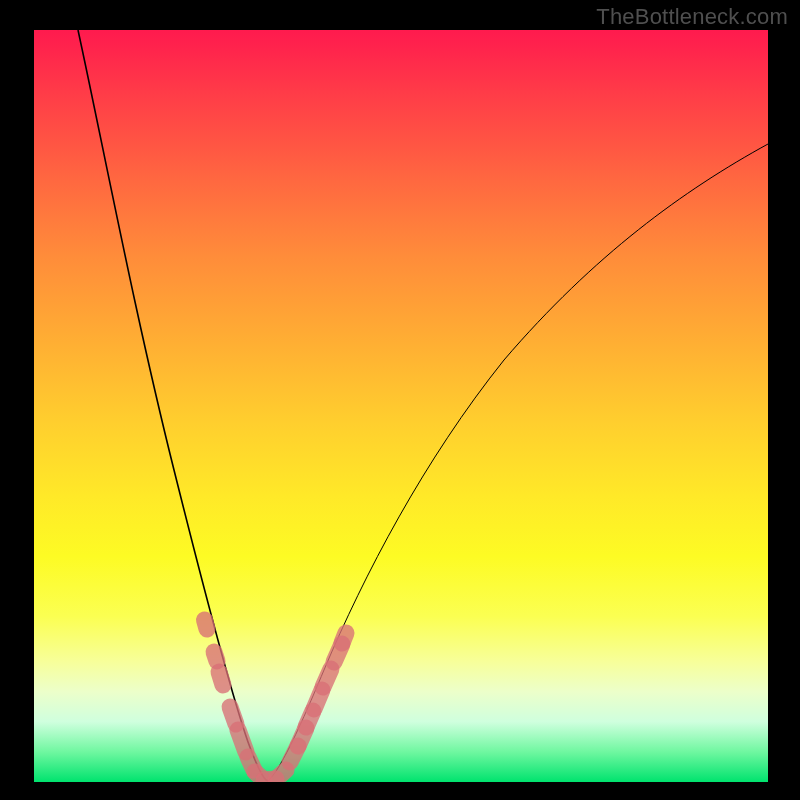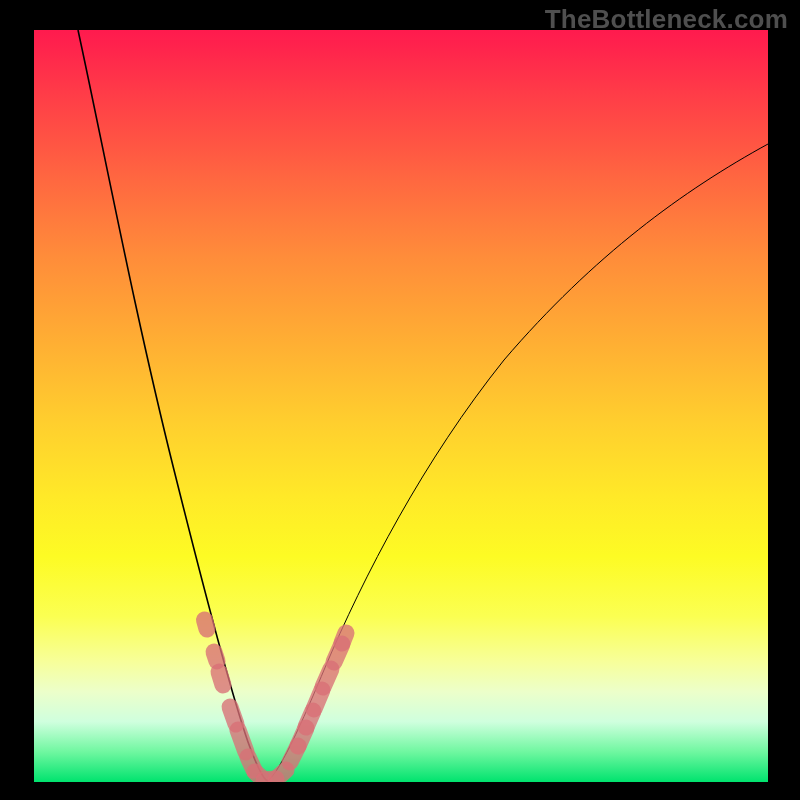--- a/index.html
+++ b/index.html
@@ -8,23 +8,23 @@
     width: 800px;
     height: 800px;
     background: #000;
     overflow: hidden;
     font-family: Arial, Helvetica, sans-serif;
   }
   .watermark {
     position: absolute;
     top: 4px;
     right: 12px;
-    font-size: 26px;
+    font-size: 22px;
     color: #4f4f4f;
-    font-weight: 700;
+    font-weight: 400;
     letter-spacing: 0.2px;
     z-index: 10;
     margin-left: 21px;
   }
   .plot-area {
     position: absolute;
     left: 34px;
     top: 30px;
     width: 734px;
     height: 752px;

